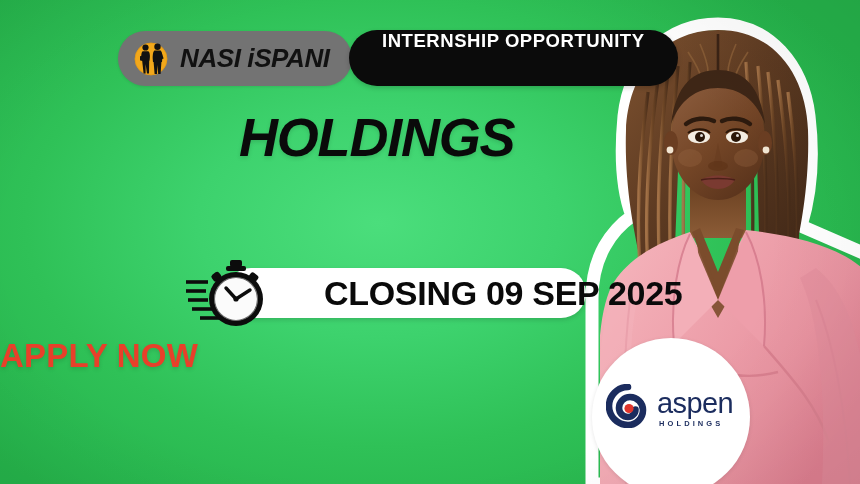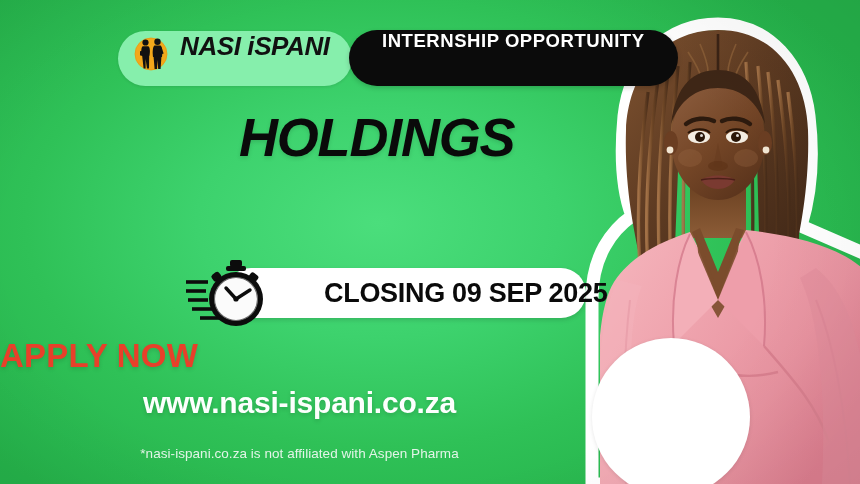--- a/index.html
+++ b/index.html
@@ -28,23 +28,24 @@
     background: radial-gradient(ellipse 85% 95% at 45% 50%, rgba(0,0,0,0) 52%, rgba(0,0,0,0.10) 100%);
   }
 
   
   .logo-pill {
     position: absolute;
     left: 118px;
     top: 31px;
     height: 55px;
     padding: 0 22px 0 10px;
-    background: #86efac;
+    background: #737373;
     border-radius: 30px;
     display: flex;
+    align-items: center;
     gap: 6px;
     box-shadow: 0 1px 3px rgba(0,0,0,0.10);
   }
   .logo-mark {
     width: 46px;
     height: 46px;
     flex: 0 0 46px;
     position: relative;
   }
   .logo-word {
@@ -113,21 +114,21 @@
     height: 50px;
     background: #FFFFFF;
     border-radius: 26px;
     display: flex;
     align-items: center;
     box-shadow: 0 2px 5px rgba(0,0,0,0.14);
   }
   .closing-text {
     margin-left: 98px;
     color: #0A0A0A;
-    font-size: 27px;
+    font-size: 34px;
     font-weight: 700;
     letter-spacing: -0.3px;
     white-space: nowrap;
   }
   .stopwatch {
     position: absolute;
     left: 0;
     top: 0;
     width: 96px;
     height: 74px;
@@ -418,21 +419,34 @@
 
         <line x1="50" y1="42" x2="64" y2="33" stroke="#0C0C0C" stroke-width="3.4" stroke-linecap="round"></line>
         <line x1="50" y1="42" x2="40" y2="31" stroke="#0C0C0C" stroke-width="3.4" stroke-linecap="round"></line>
         <circle cx="50" cy="42" r="2.6" fill="#0C0C0C"></circle>
       </svg>
     </div>
   </div>
 
   <div class="apply-now">APPLY NOW</div>
 
-  <div class="website">www.nasi-ispani.co.za</div>
-
-  <div class="disclaimer">*nasi-ispani.co.za is not affiliated with Aspen Pharma</div>
+
 
   <div class="aspen-badge">
     <div class="aspen-circle"></div>
+    <div class="aspen-inner">
+      <div>
+        <svg width="44" height="44" viewBox="0 0 44 44" xmlns="http://www.w3.org/2000/svg">
+          <path d="M22 3 C 11.5 3 3 11.5 3 22 C 3 32.5 11.5 41 22 41
+                   C 30.3 41 37 34.3 37 26 C 37 18.8 31.2 13 24 13
+                   C 18 13 13 18 13 24 C 13 29 17 33 22 33
+                   C 26.2 33 29.5 29.6 29.5 25.5" fill="none" stroke="#1B2C5E" stroke-width="6.6" stroke-linecap="round"></path>
+          <circle cx="23" cy="24.5" r="4.6" fill="#E0342B"></circle>
+        </svg>
+      </div>
+      <div class="aspen-text">
+        <div class="aspen-word">aspen</div>
+        <div class="aspen-sub">HOLDINGS</div>
+      </div>
+    </div>
   </div>
 
 </div>
 
 </body></html>

